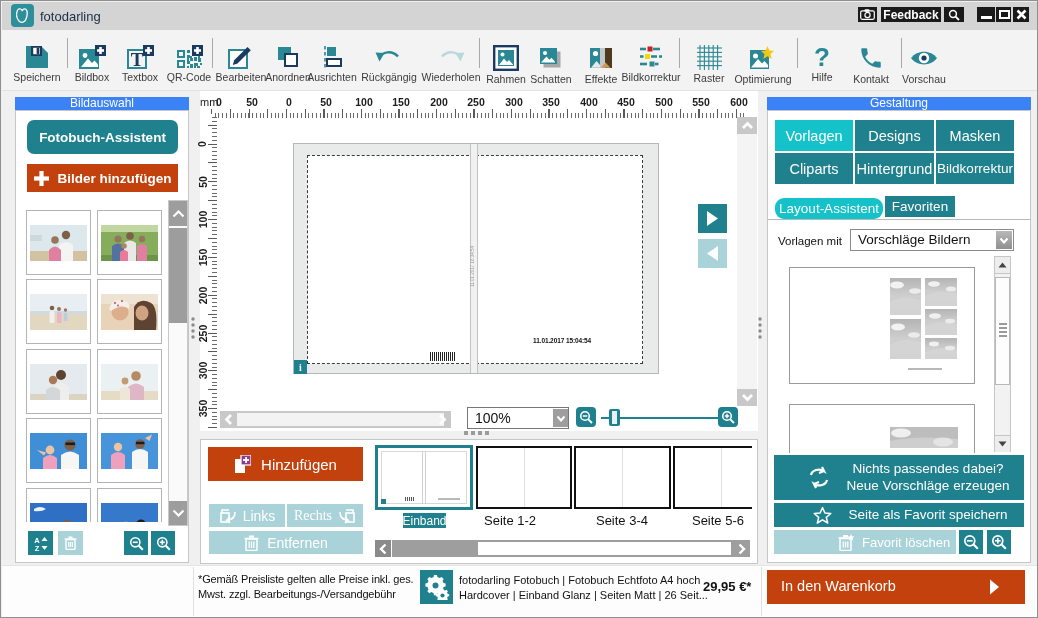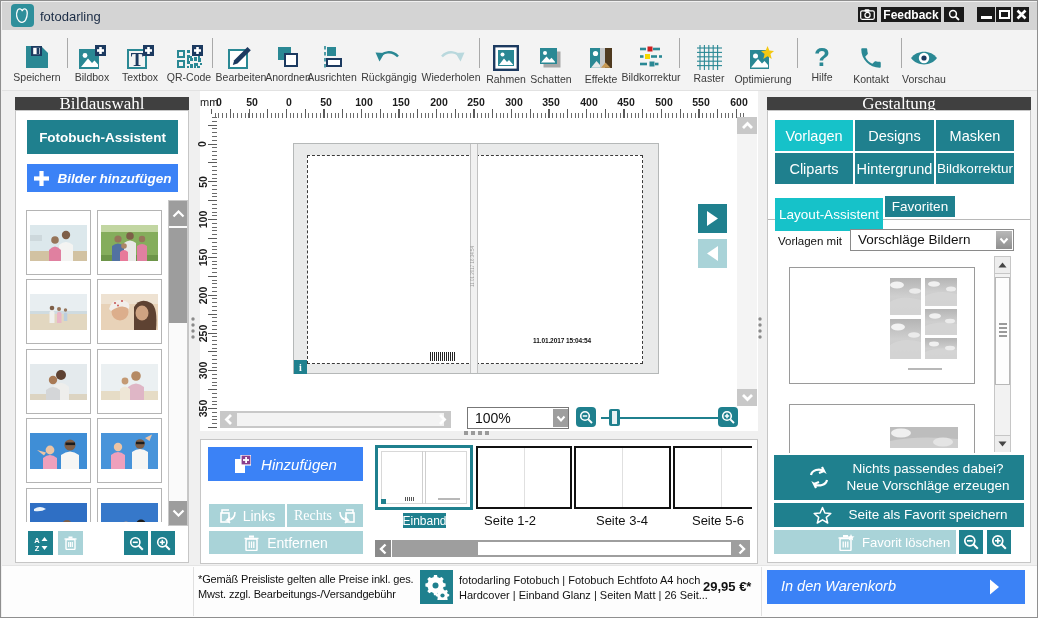--- a/index.html
+++ b/index.html
@@ -1,23 +1,23 @@
 <!DOCTYPE html>
 <html><head>
 <meta charset="utf-8">
 <style>
 *{margin:0;padding:0;box-sizing:border-box;}
 html,body{width:1038px;height:618px;font-family:"Liberation Sans",sans-serif;}
 #app{position:relative;width:1038px;height:618px;background:#f0f0f0;border:1px solid #8f8f8f;overflow:hidden;}
 .abs{position:absolute;}
 .teal{background:#1f808e;color:#fff;}
 .cyan{background:#16c2c9;color:#fff;}
-.purple{background:#3b82f6;color:#fff;font-style:italic;}
+.purple{background:#c2410c;color:#fff;}
 .lteal{background:#a9d3d8;color:#fff;}
-.hdr{background:#404040;color:#fff;font-size:17px;text-align:center;line-height:14px;font-family:Liberation Serif, serif;}
+.hdr{background:#3b82f6;color:#fff;font-size:12px;text-align:center;line-height:14px;}
 .card{background:#fff;border:1px solid #c6c6c6;}
 .ctr{display:flex;align-items:center;justify-content:center;}
 .tool{position:absolute;top:44px;width:66px;text-align:center;color:#3b3b3b;font-size:10.5px;white-space:nowrap;}
 .tool svg{display:block;margin:0 auto 2px auto;}
 .sep{position:absolute;top:37px;width:1px;height:30px;background:#a9a9a9;}
 .thumb{position:absolute;width:65px;height:65px;background:#fff;border:1px solid #b4b4b4;}
 .thumb svg{position:absolute;left:3px;top:14px;}
 </style>
 </head>
 <body>
@@ -253,21 +253,21 @@
         <path d="M2,13 C8,4.5 22,4.5 28,13 C22,21.5 8,21.5 2,13 Z" fill="#2a8894"></path>
         <circle cx="15" cy="13" r="5.2" fill="#fff"></circle>
         <circle cx="15" cy="13" r="2.6" fill="#1c3a60"></circle>
       </svg>
 Vorschau</div>
 
 <div class="abs hdr" style="left:14px;top:96px;width:174px;height:13px;line-height:13px;">Bildauswahl</div>
 
 <div class="abs card" style="left:14px;top:109px;width:174px;height:453px;"></div>
 
-<div class="abs teal ctr" style="left:26px;top:119px;width:151px;height:34px;font-size:13.5px;font-weight:bold;">Fotobuch-Assistent</div>
+<div class="abs teal ctr" style="left:26px;top:119px;width:151px;height:34px;font-size:13.5px;font-weight:bold;border-radius:7px;">Fotobuch-Assistent</div>
 
 <div class="abs purple ctr" style="left:26px;top:163px;width:151px;height:28px;font-size:13.5px;font-weight:bold;">
 <svg width="15" height="15" viewBox="0 0 15 15" style="margin-right:9px;">
         <rect x="5.4" y="0" width="4.2" height="15" fill="#fff"></rect>
         <rect x="0" y="5.4" width="15" height="4.2" fill="#fff"></rect>
       </svg>
 Bilder hinzufügen</div>
 
 <div class="abs" style="left:15px;top:200px;width:172px;height:321px;overflow:hidden;">
 
@@ -609,21 +609,21 @@
 <div class="abs teal ctr" style="left:935px;top:119px;width:78px;height:31px;font-size:14.5px;">Masken</div>
 
 <div class="abs teal ctr" style="left:774px;top:152px;width:78px;height:31px;font-size:14.5px;">Cliparts</div>
 
 <div class="abs teal ctr" style="left:854px;top:152px;width:79px;height:31px;font-size:14.5px;">Hintergrund</div>
 
 <div class="abs teal ctr" style="left:935px;top:152px;width:78px;height:31px;font-size:13.5px;">Bildkorrektur</div>
 
 <div class="abs" style="left:767px;top:218px;width:262px;height:1px;background:#b8b8b8;"></div>
 
-<div class="abs cyan ctr" style="left:774px;top:197px;width:108px;height:33px;font-size:13.5px;">Layout-Assistent</div>
+<div class="abs cyan ctr" style="left:774px;top:197px;width:108px;height:21px;font-size:13.5px;border-radius:9px;">Layout-Assistent</div>
 
 <div class="abs teal ctr" style="left:884px;top:195px;width:70px;height:21px;font-size:13.5px;">Favoriten</div>
 
 <div class="abs" style="left:777px;top:234px;font-size:11.5px;color:#111;">Vorlagen mit</div>
 
 <div class="abs" style="left:849px;top:228px;width:164px;height:22px;background:#fff;border:1px solid #8a8a8a;font-size:13.5px;color:#111;line-height:20px;padding-left:7px;">Vorschläge Bildern</div>
 
 <div class="abs ctr" style="left:995px;top:230px;width:16px;height:18px;background:linear-gradient(#b8b8b8,#8f8f8f);">
 <svg width="10" height="7">
         <path d="M1.5,1.5 L5,5.5 L8.5,1.5" fill="none" stroke="#fff" stroke-width="2"></path>

